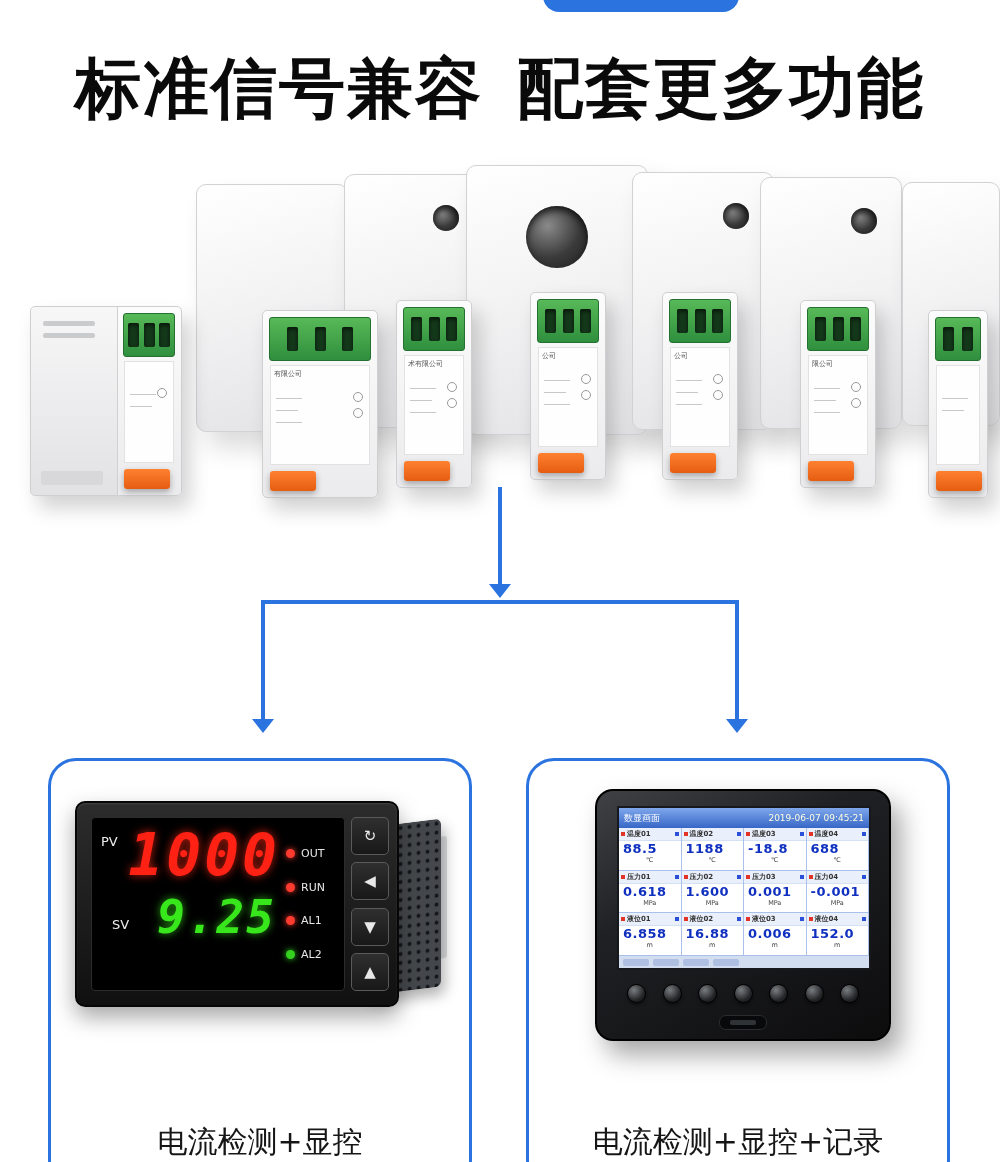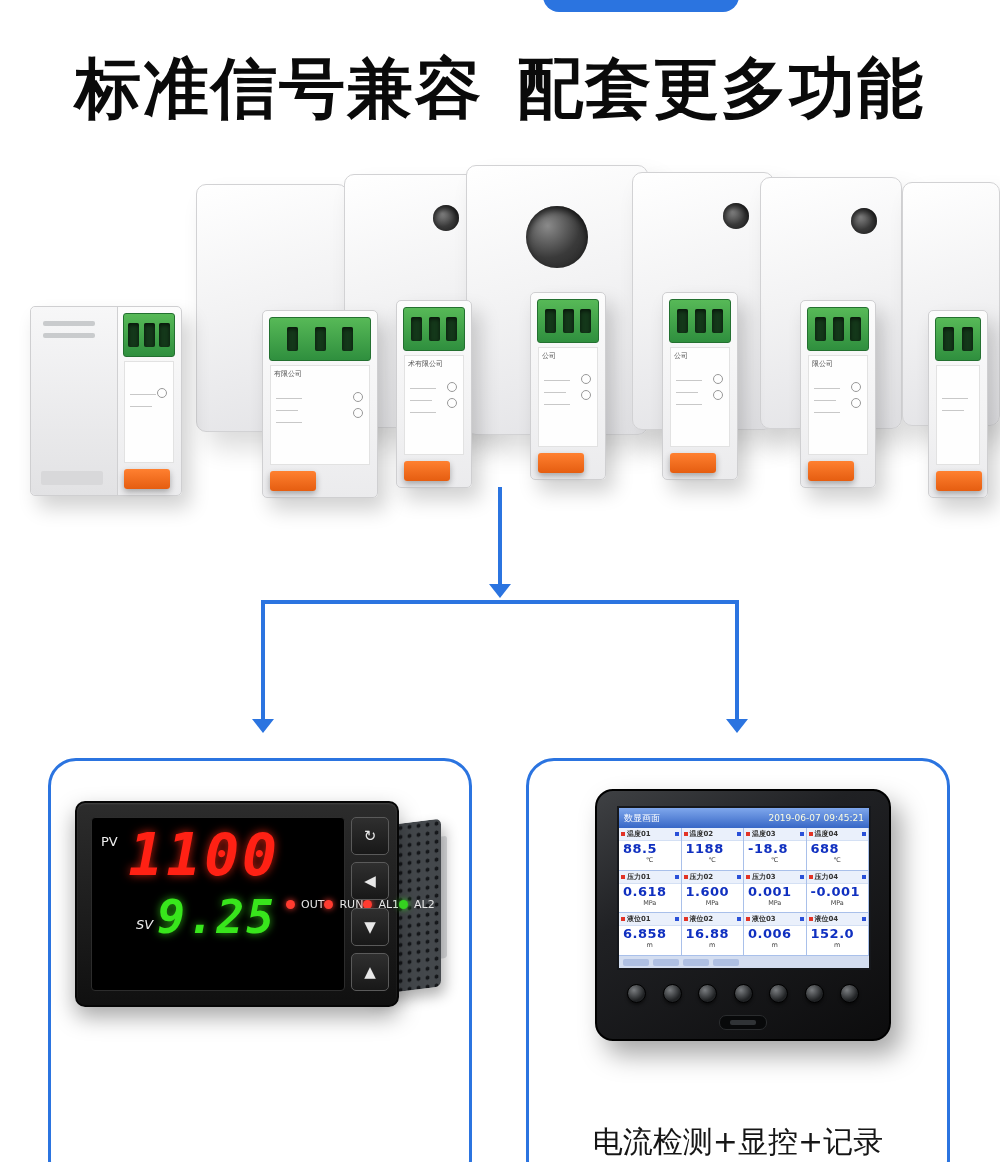--- a/index.html
+++ b/index.html
@@ -89,26 +89,26 @@
              box-shadow:4px 8px 14px rgba(0,0,0,.3);}
   .bezel{position:absolute;left:0;top:0;width:320px;height:202px;border-radius:10px;border:2px solid #060606;
          background:linear-gradient(180deg,#2c2c2c,#101010);box-shadow:0 10px 22px rgba(0,0,0,.35), inset 0 1px 2px rgba(255,255,255,.12);}
   .window{position:absolute;left:14px;top:14px;bottom:14px;width:252px;background:#000;border:1px solid #2c2c2c;border-radius:4px;
           display:flex;}
   .digits{flex:1;display:flex;flex-direction:column;overflow:hidden;}
   .pvrow,.svrow{display:flex;align-items:flex-start;}
   .pvrow{margin-top:8px;}
   .svrow{margin-top:10px;align-items:flex-end;}
   .dlabel{font-size:13px;color:#eeeeee;margin-left:9px;margin-top:8px;text-align:center;}
-  .svrow .dlabel{margin-left:44px;margin-bottom:8px;margin-top:0;font-style:italic;}
+  .svrow .dlabel{margin-left:20px;margin-bottom:8px;margin-top:0;}
   .pvval{flex:1;text-align:right;padding-right:4px;font:italic 700 58px "DejaVu Sans Mono","Liberation Mono",monospace;
          line-height:1;color:var(--pv-color);letter-spacing:3px;text-shadow:0 0 10px rgba(255,40,20,.75);}
   .svval{flex:1;text-align:right;padding-right:8px;font:italic 700 46px "DejaVu Sans Mono","Liberation Mono",monospace;
          line-height:1;color:var(--sv-color);letter-spacing:2px;text-shadow:0 0 9px rgba(60,230,30,.7);}
-  .inds{width:58px;display:flex;flex-direction:row;justify-content:space-evenly;padding:8px 0 8px 2px;}
+  .inds{width:58px;display:flex;flex-direction:column;justify-content:space-evenly;padding:8px 0 8px 2px;}
   .ind{display:flex;align-items:center;gap:6px;font-size:11px;color:#e6e6e6;}
   .dot{width:9px;height:9px;border-radius:50%;background:#888;}
   .btncol{position:absolute;right:8px;top:14px;bottom:14px;width:38px;display:flex;flex-direction:column;justify-content:space-between;}
   .mbtn{height:36px;background:linear-gradient(180deg,#2f2f2f,#181818);border:1px solid #5a5a5a;border-radius:5px;
         color:#e8e8e8;font-size:15px;display:flex;align-items:center;justify-content:center;}
 
   
   .device{position:absolute;left:66px;top:28px;width:292px;height:248px;border:2px solid #000;border-radius:18px;
           background:linear-gradient(150deg,#3f4144 0%,#202124 35%,#0c0c0d 100%);box-shadow:10px 14px 26px rgba(0,0,0,.35);}
   .dscreen{position:absolute;left:20px;top:15px;width:250px;height:160px;background:#fff;border:2px solid #16181c;
@@ -291,21 +291,21 @@
 
   <div class="card cleft">
     <div class="meter-wrap">
       <div class="sidebracket"></div>
       <div class="sideblock"></div>
       <div class="bezel">
         <div class="window">
           <div class="digits">
             <div class="pvrow">
               <span class="dlabel">PV</span>
-              <span class="pvval">1100</span>
+              <span class="pvval">1000</span>
             </div>
             <div class="svrow">
               <span class="dlabel">SV</span>
               <span class="svval">9.25</span>
             </div>
           </div>
           <div class="inds">
             <div class="ind">
               <span class="dot" style="background: rgb(255, 59, 48); box-shadow: rgb(255, 59, 48) 0px 0px 6px;"></span>
               <span>OUT</span>
@@ -333,20 +333,21 @@
           </div>
           <div class="mbtn">
             <span>▼</span>
           </div>
           <div class="mbtn">
             <span>▲</span>
           </div>
         </div>
       </div>
     </div>
+    <div class="caption">电流检测+显控</div>
   </div>
 
   <div class="card cright">
     <div class="device">
       <div class="dscreen">
         <div class="tbar">
           <span>数显画面</span>
           <span class="ttime">2019-06-07 09:45:21</span>
         </div>
         <div class="dgrid">

